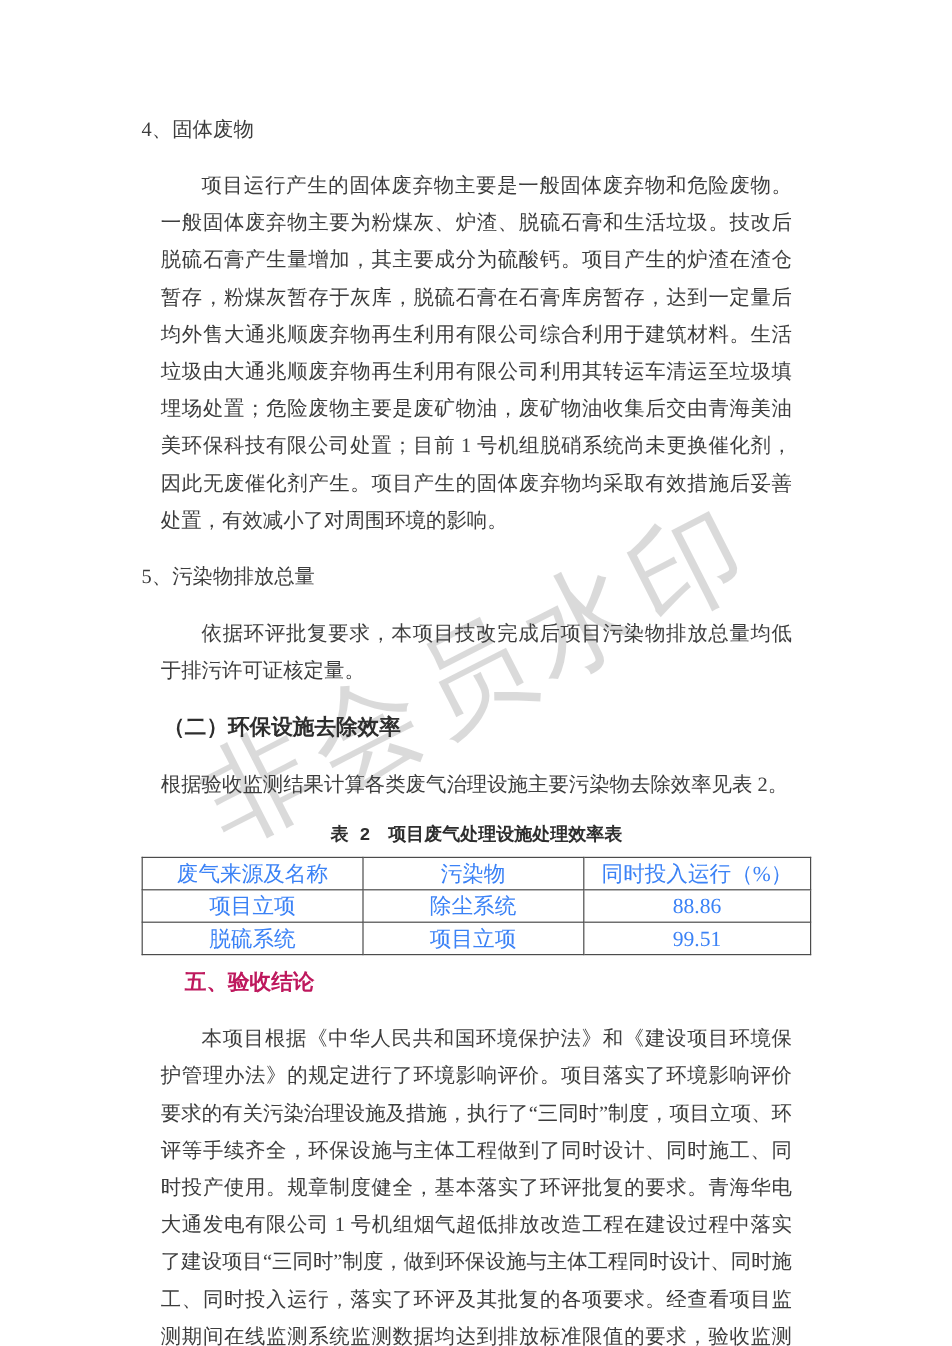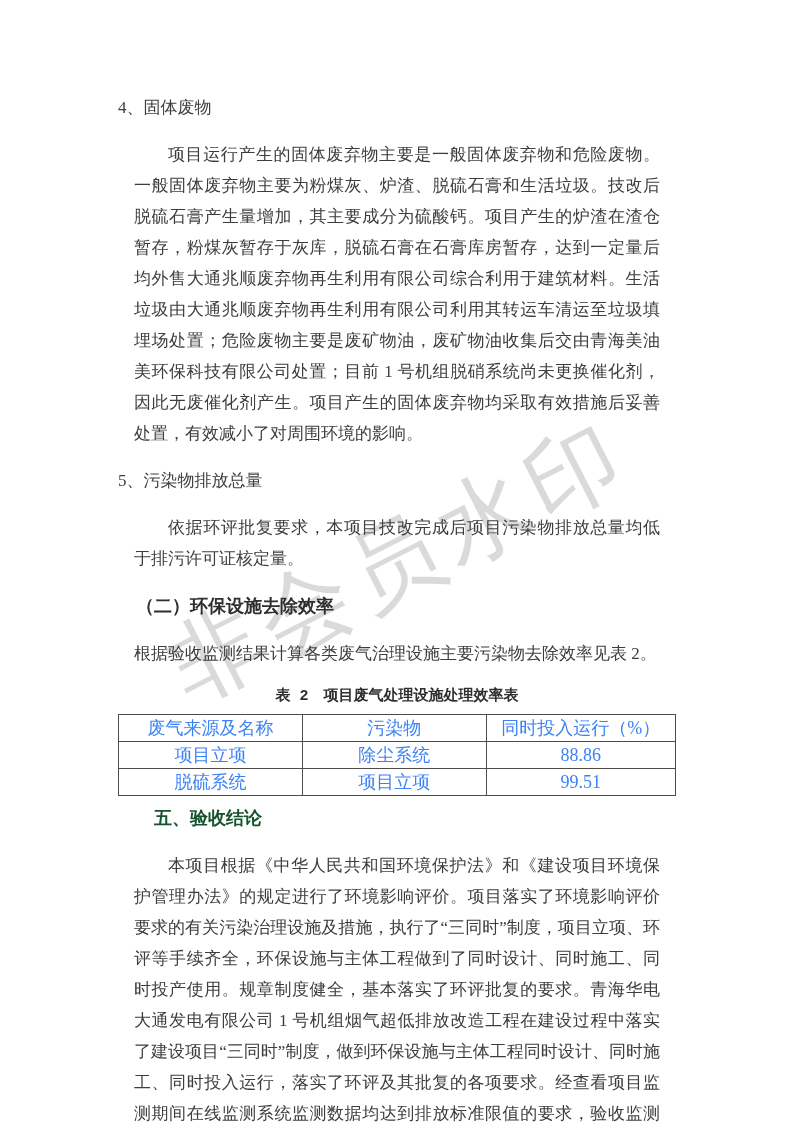--- a/index.html
+++ b/index.html
@@ -77,21 +77,21 @@
   }
   table.eff th:nth-child(1), table.eff td:nth-child(1) { width: 33%; }
   table.eff th:nth-child(2), table.eff td:nth-child(2) { width: 33%; }
   .h-conclusion {
     margin: 6px 0 3px 0;
     font-weight: bold;
     text-indent: 2em;
     font-size: 18px;
     line-height: 32px;
     font-family: "Liberation Sans", "DejaVu Sans", sans-serif;
-    color: #14532d;
+    color: #be185d;
   }
 </style>
 </head>
 <body>
 
 <div class="page">
 
   <div class="watermark">非会员水印</div>
 
   <div class="content">

